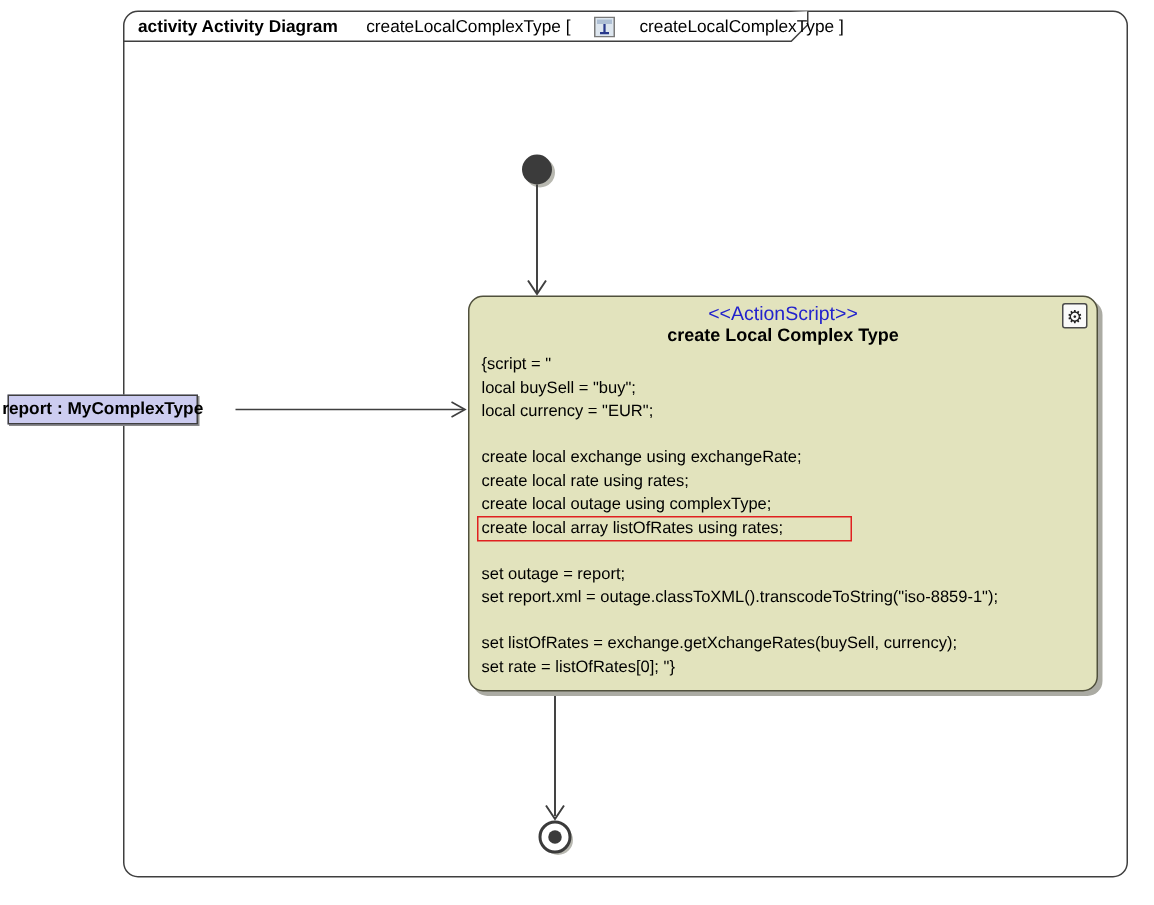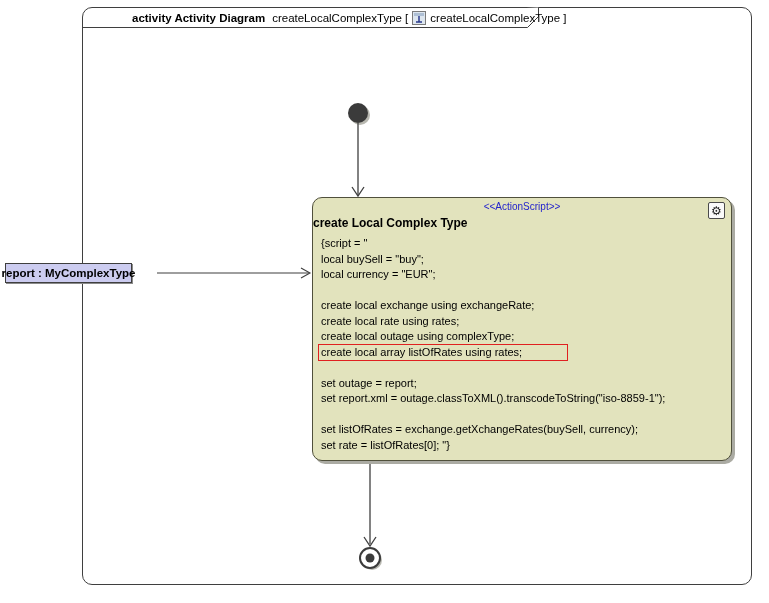--- a/index.html
+++ b/index.html
@@ -11,38 +11,38 @@
     overflow:hidden;
   }
   
   .frame{
     position:absolute;left:82px;top:7px;width:670px;height:578px;
     border:1px solid #3f3f3f;border-radius:10px;
     background:transparent;box-sizing:border-box;
   }
   .frame-title-row{
     position:absolute;left:92px;top:9px;height:17px;
-    display:flex;align-items:center;gap:4px;
-    font-size:11.5px;color:#000;white-space:nowrap;margin-left:40px;
+    display:flex;align-items:center;gap:16px;
+    font-size:11.5px;color:#000;white-space:nowrap;
   }
   .frame-title-row .kw{font-weight:bold;margin-right:3px;}
   
   svg.overlay{position:absolute;left:0;top:0;width:769px;height:603px;}
   
   .action-node{
     position:absolute;left:312px;top:197px;width:420px;height:264px;
     background:#e2e3bd;border:1px solid #50503c;border-radius:10px;
     box-shadow:3px 3px 0 #ababa3;box-sizing:border-box;
   }
   .action-stereotype{
     position:absolute;left:0;right:0;top:3px;text-align:center;
-    color:#2323cc;font-size:10px;
+    color:#2323cc;font-size:13px;
   }
   .action-name{
-    position:absolute;left:0;right:0;top:18px;text-align:left;
+    position:absolute;left:0;right:0;top:18px;text-align:center;
     font-weight:bold;font-size:12px;color:#000;
   }
   .action-script{
     position:absolute;left:8px;top:38px;
     font-size:11px;line-height:15.5px;color:#000;
     white-space:pre;
   }
   .behavior-icon-box{
     position:absolute;top:4px;right:6px;width:15px;height:15px;
     border:1px solid #4a4a4a;border-radius:2px;background:#fafafa;

